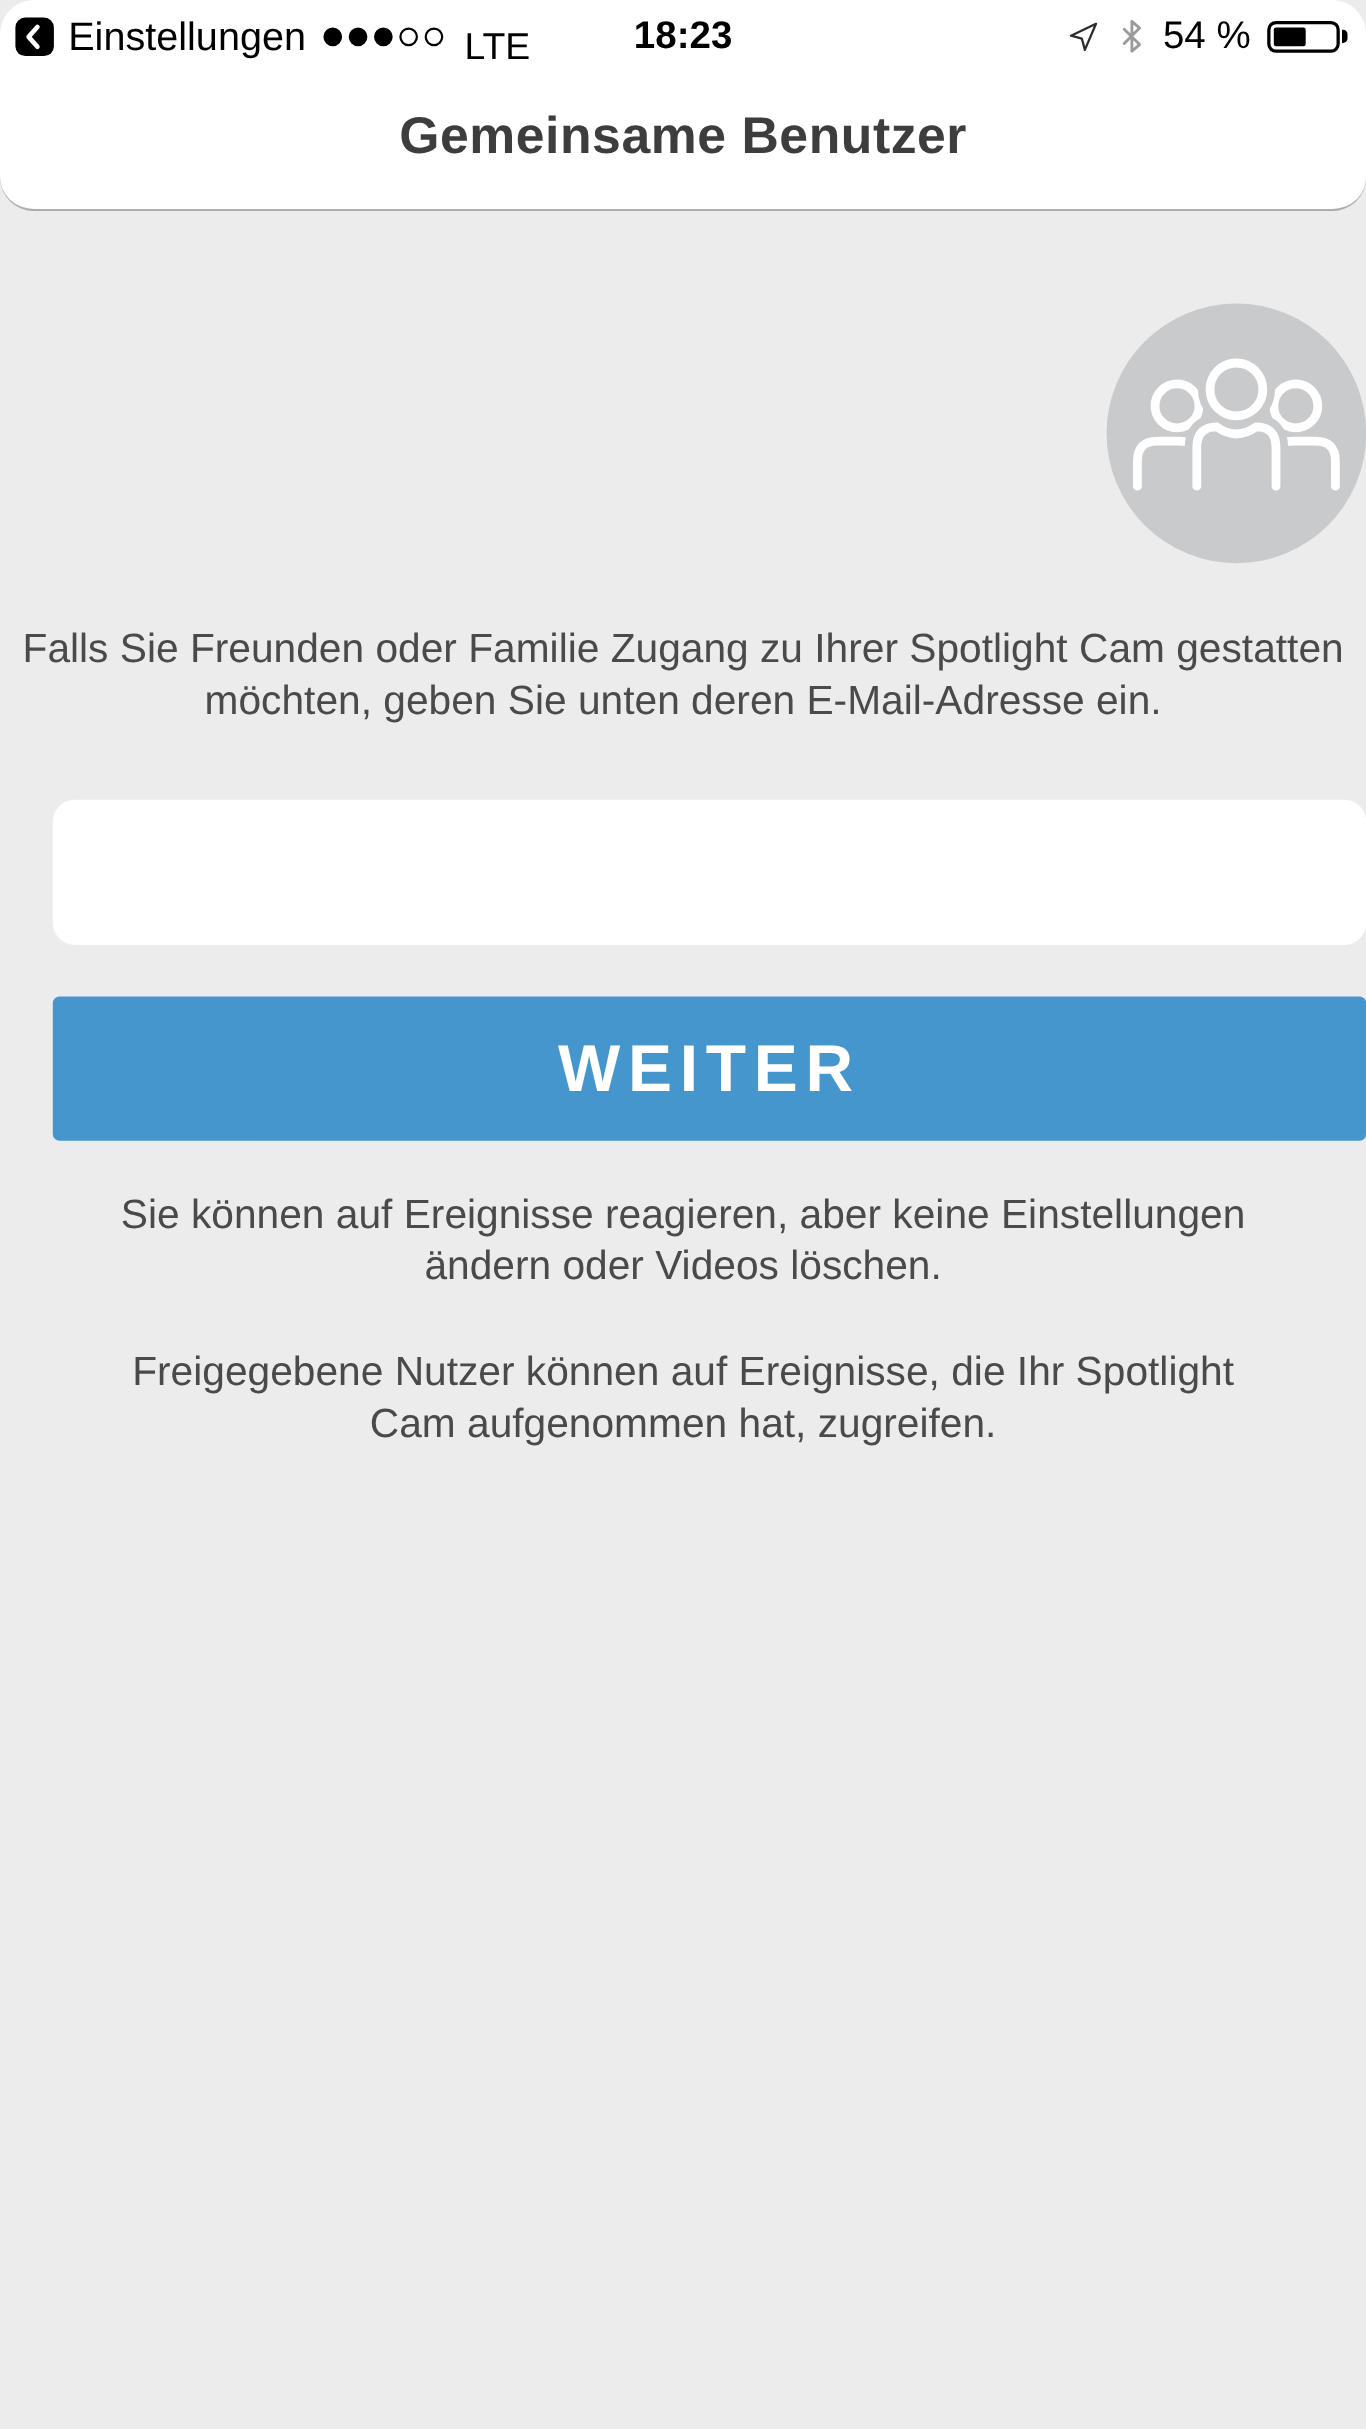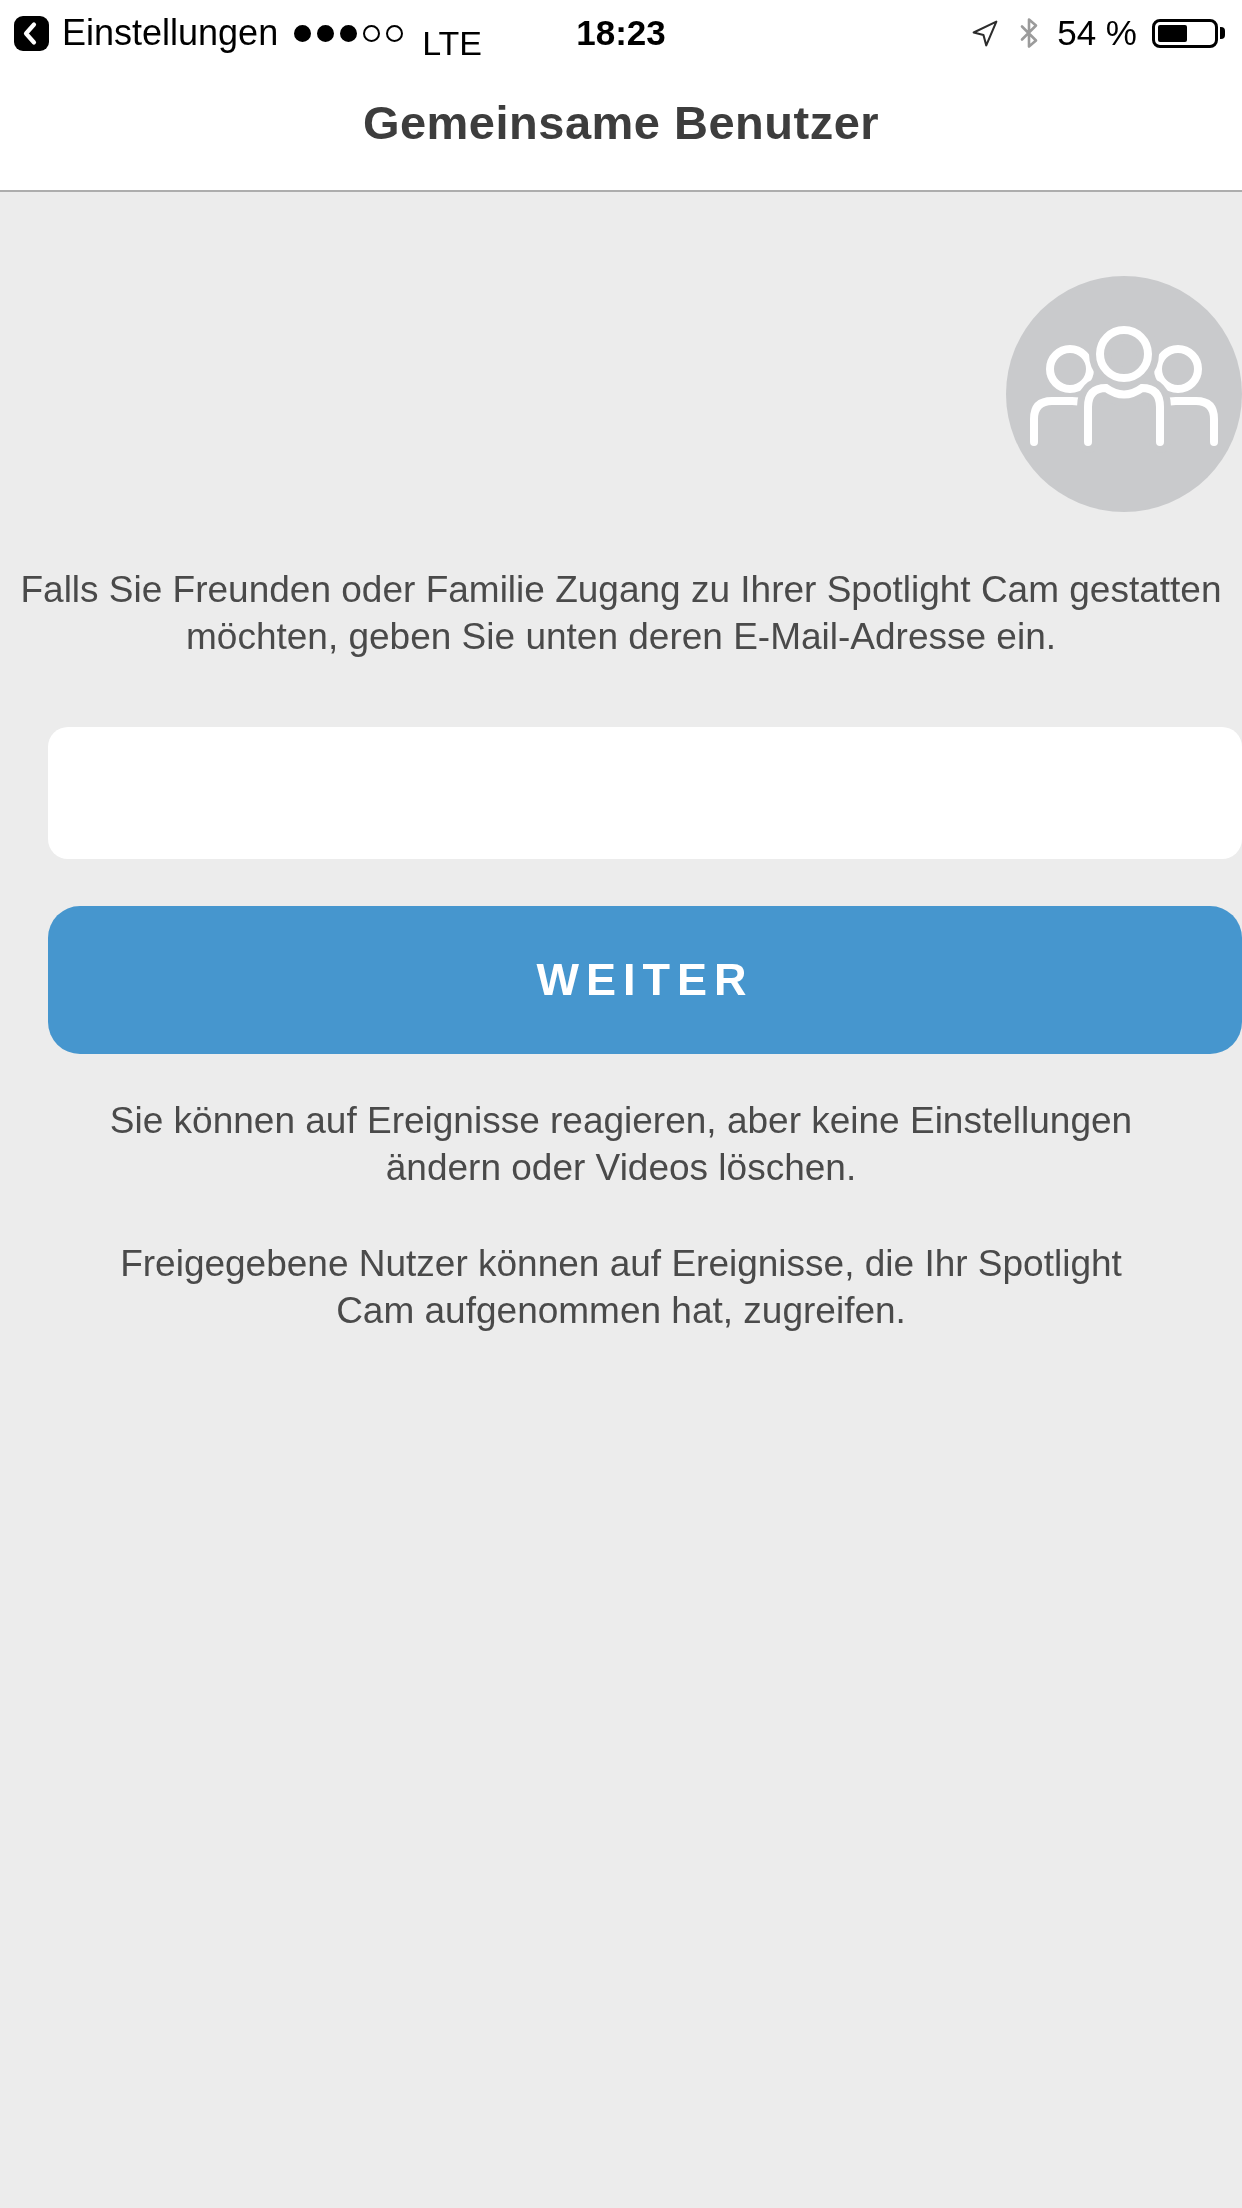--- a/index.html
+++ b/index.html
@@ -10,20 +10,21 @@
     position:relative;
     overflow:hidden;
   }
 
   
   .header {
     background: var(--header-bg, #FFFFFF);
     border-bottom: 2px solid #ADADAD;
     height: 192px;
     position: relative;
+    border-radius: 31px;
   }
   .statusbar {
     height: 60px;
     display: flex;
     align-items: center;
     padding: 6px 17px 0 14px;
     position: relative;
     font-size: 35px;
     color: #000;
   }
@@ -79,22 +80,22 @@
     width:1242px;
   }
   .intro { margin-top:54px; }
   .email-input {
     margin-top:67px; width:1194px; height:132px;
     border:none; border-radius:20px; background:#fff;
     font-size:40px; padding:0 36px; color:#4a4a4a; outline:none;
     font-family:inherit;
   }
   .btn {
-    width:1194px; height:148px; border:none; border-radius:32px;
-    color:#fff; font-size:45px; font-weight:700; letter-spacing:7px;
+    width:1194px; height:131px; border:none; border-radius:6px;
+    color:#fff; font-size:60px; font-weight:700; letter-spacing:7px;
     font-family:inherit; cursor:pointer;
   }
   .btn-continue { margin-top:47px; background: var(--accent-blue, #4696CE); }
   .note1 { margin-top:49px; }
   .note2 { margin-top:43px; }
   .btn-skip-step { margin-top:49px; background: var(--button-gray, #ABABAB); }
 </style>
 </head>
 <body>
 

